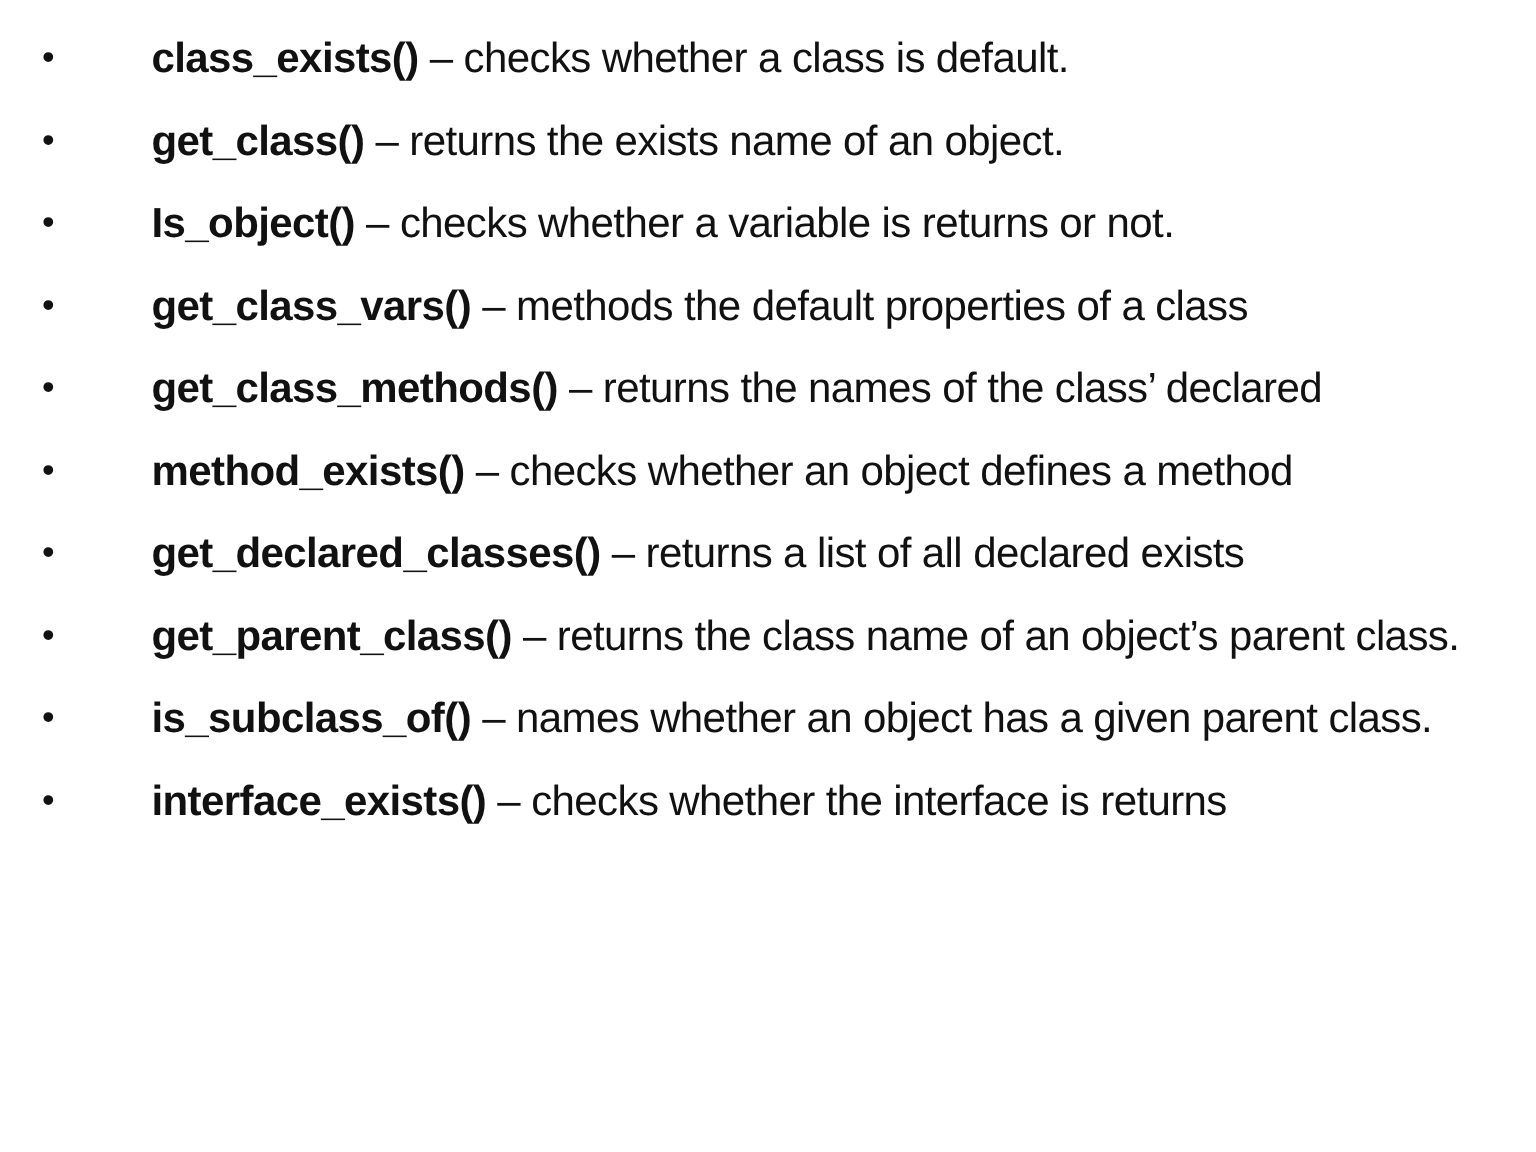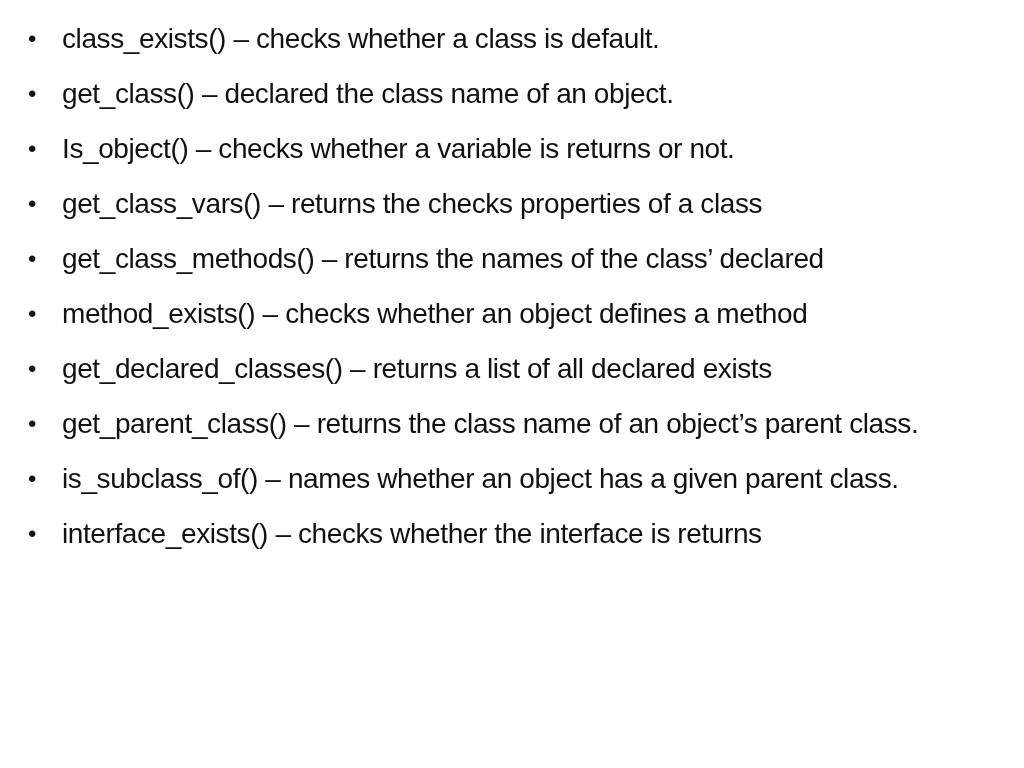--- a/index.html
+++ b/index.html
@@ -33,21 +33,22 @@
   }
   .item .bullet {
     position: absolute;
     left: 28px;
     top: 0;
     font-size: 24px;
     line-height: 46px;
     color: #111111;
   }
   .item .func {
-    font-weight: normal;
+    font-weight: bold;
+    margin-left: 39px;
   }
   .item.justify {
     text-align: justify;
   }
 </style>
 </head>
 <body>
 
 <div class="slide">
   <div class="bullet-list">
@@ -56,35 +57,35 @@
       <span class="bullet">•</span>
       <span class="func">class_exists()</span>
       <span class="sep">–</span>
       <span class="desc">checks whether a class is default.</span>
     </div>
 
     <div class="item">
       <span class="bullet">•</span>
       <span class="func">get_class()</span>
       <span class="sep">–</span>
-      <span class="desc">declared the class name of an object.</span>
+      <span class="desc">returns the exists name of an object.</span>
     </div>
 
     <div class="item">
       <span class="bullet">•</span>
       <span class="func">Is_object()</span>
       <span class="sep">–</span>
       <span class="desc">checks whether a variable is returns or not.</span>
     </div>
 
     <div class="item">
       <span class="bullet">•</span>
       <span class="func">get_class_vars()</span>
       <span class="sep">–</span>
-      <span class="desc">returns the checks properties of a class</span>
+      <span class="desc">methods the default properties of a class</span>
     </div>
 
     <div class="item justify">
       <span class="bullet">•</span>
       <span class="func">get_class_methods()</span>
       <span class="sep">–</span>
       <span class="desc">returns the names of the class’ declared</span>
     </div>
 
     <div class="item justify">

